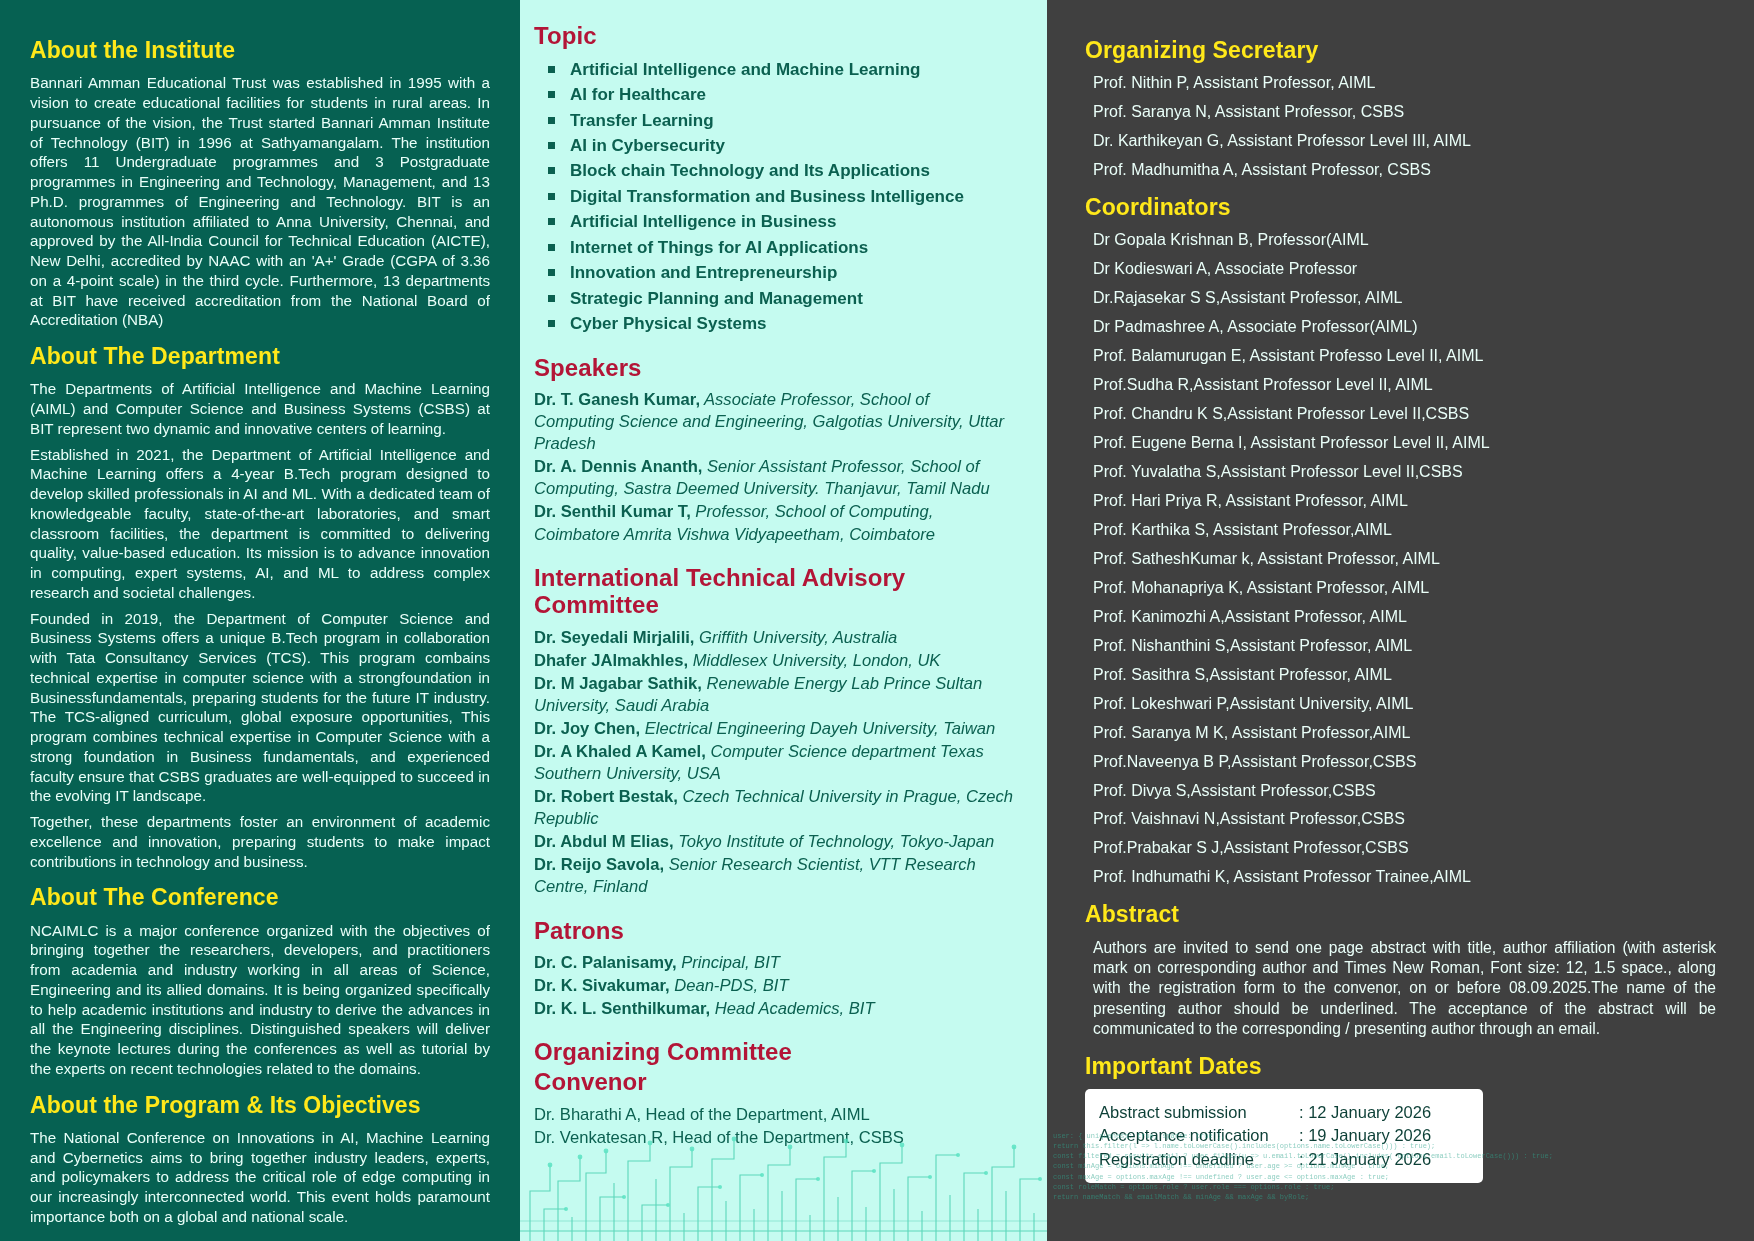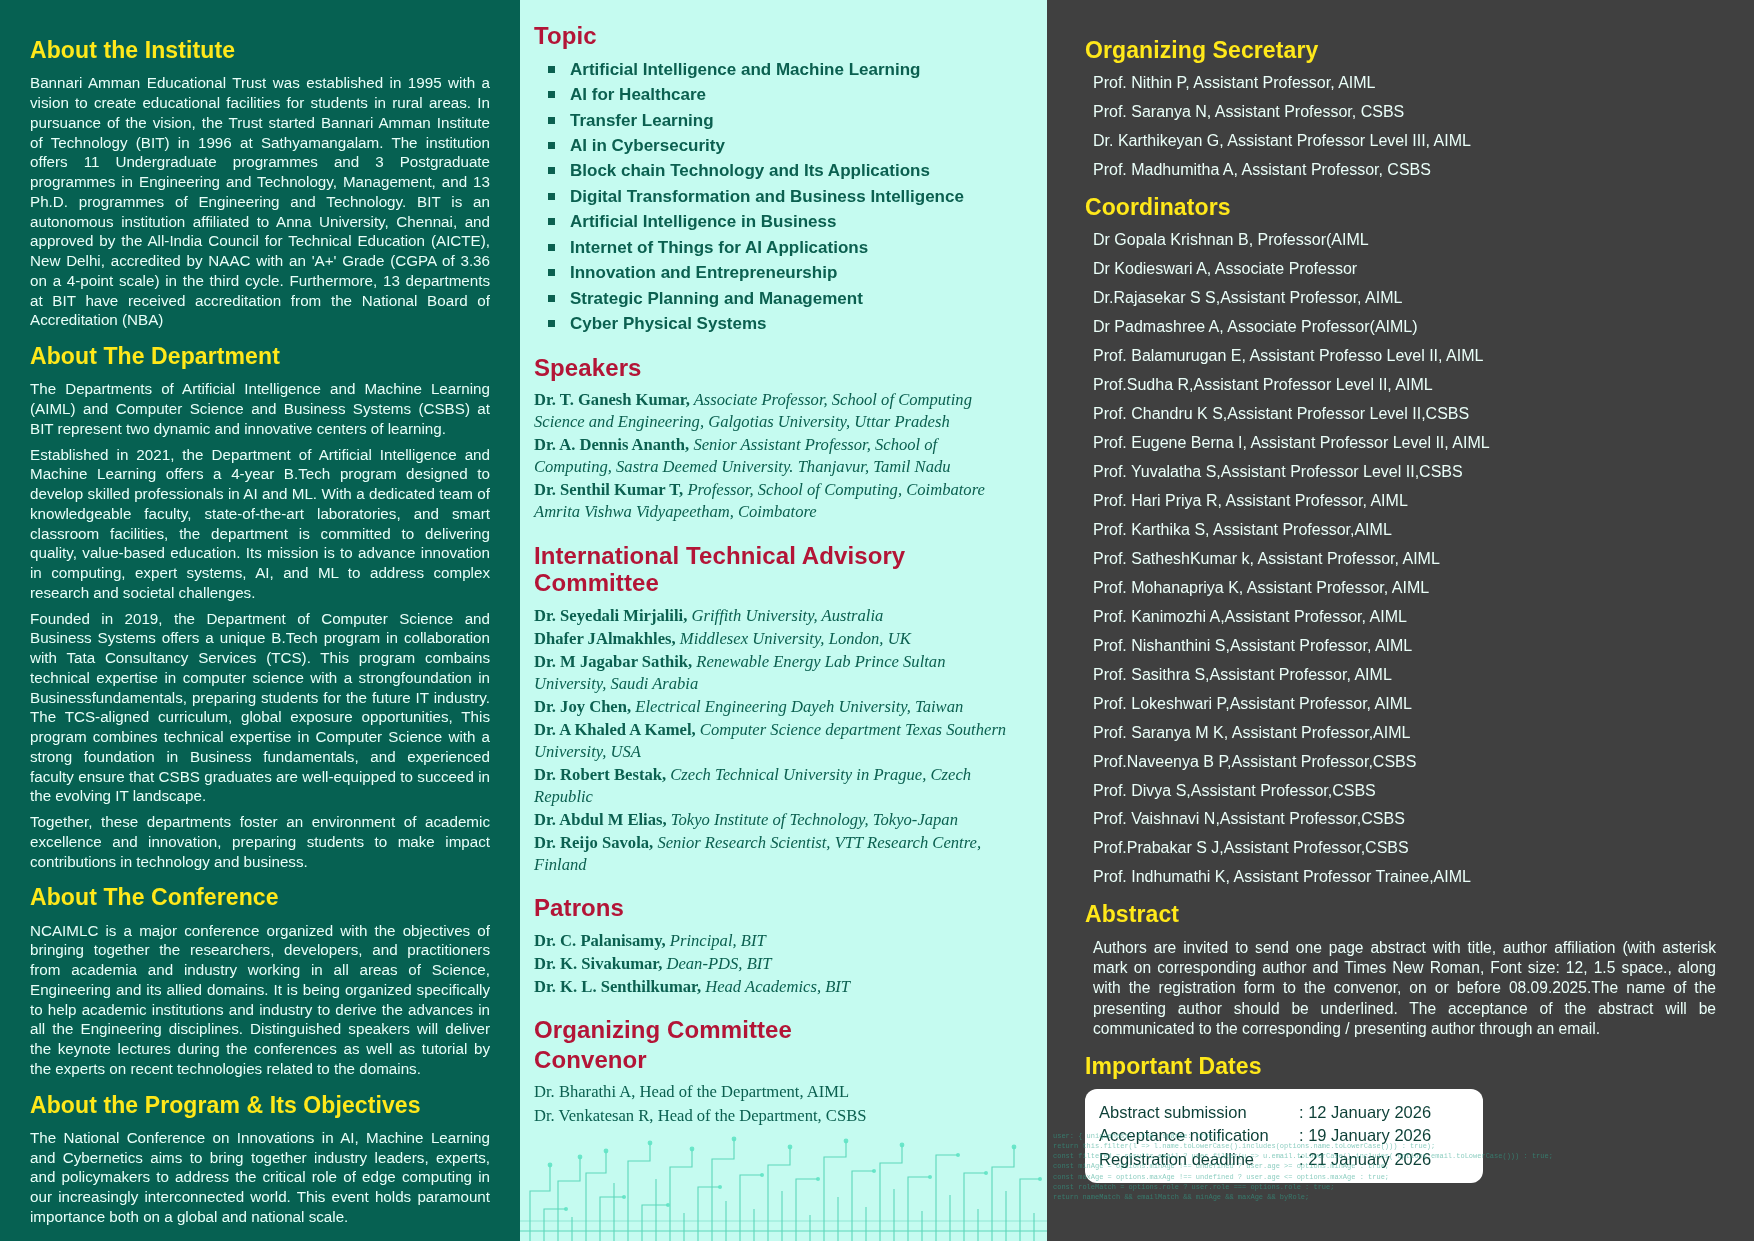--- a/index.html
+++ b/index.html
@@ -46,28 +46,28 @@
     position:relative;padding-left:24px;margin-bottom:2px;
     color:#0b6050;font-size:17px;font-weight:bold;line-height:1.38;
   }
   ul.topics li:before{
     content:"";position:absolute;left:2px;top:8px;
     width:7px;height:7px;background:#0b6050;
   }
 
   
   .person{
-    color:#0b6050;font-size:16.6px;line-height:1.33;margin:0 0 1px 0;font-family:Liberation Serif, serif;
+    color:#0b6050;font-size:16.6px;line-height:1.33;margin:0 0 1px 0;
   }
   .person .nm{font-weight:bold;}
   .person .aff{font-style:italic;}
 
   
   .dates-box{
-    background:#ffffff;border-radius:12px;margin-top:10px;
+    background:#ffffff;border-radius:5px;margin-top:10px;
     padding:12px 18px 12px 14px;width:366px;
   }
   .dates-row{display:flex;color:#0c3f36;font-size:16.5px;line-height:1.42;}
   .dates-row .lbl{width:200px;}
   .dates-row .val{}
 
   
   .circuit{
     position:absolute;left:0;bottom:0;width:527px;height:120px;
     opacity:.85;pointer-events:none;
@@ -244,21 +244,21 @@
         <div class="body-right">Prof. Chandru K S,Assistant Professor Level II,CSBS</div>
         <div class="body-right">Prof. Eugene Berna I, Assistant Professor Level II, AIML</div>
         <div class="body-right">Prof. Yuvalatha S,Assistant Professor Level II,CSBS</div>
         <div class="body-right">Prof. Hari Priya R, Assistant Professor, AIML</div>
         <div class="body-right">Prof. Karthika S, Assistant Professor,AIML</div>
         <div class="body-right">Prof. SatheshKumar k, Assistant Professor, AIML</div>
         <div class="body-right">Prof. Mohanapriya K, Assistant Professor, AIML</div>
         <div class="body-right">Prof. Kanimozhi A,Assistant Professor, AIML</div>
         <div class="body-right">Prof. Nishanthini S,Assistant Professor, AIML</div>
         <div class="body-right">Prof. Sasithra S,Assistant Professor, AIML</div>
-        <div class="body-right">Prof. Lokeshwari P,Assistant Professor, AIML</div>
+        <div class="body-right">Prof. Lokeshwari P,Assistant University, AIML</div>
         <div class="body-right">Prof. Saranya M K, Assistant Professor,AIML</div>
         <div class="body-right">Prof.Naveenya B P,Assistant Professor,CSBS</div>
         <div class="body-right">Prof. Divya S,Assistant Professor,CSBS</div>
         <div class="body-right">Prof. Vaishnavi N,Assistant Professor,CSBS</div>
         <div class="body-right">Prof.Prabakar S J,Assistant Professor,CSBS</div>
         <div class="body-right">Prof. Indhumathi K, Assistant Professor Trainee,AIML</div>
       </div>
 
     <h2 class="yellow">Abstract</h2>
     <p class="body-right wrap" style="font-size:15.6px;">Authors are invited to send one page abstract with title, author affiliation (with asterisk mark on corresponding author and Times New Roman, Font size: 12, 1.5 space., along with the registration form to the convenor, on or before  08.09.2025.The name of the presenting author should be underlined. The acceptance of the abstract will be communicated to the corresponding / presenting author through an email.</p>

